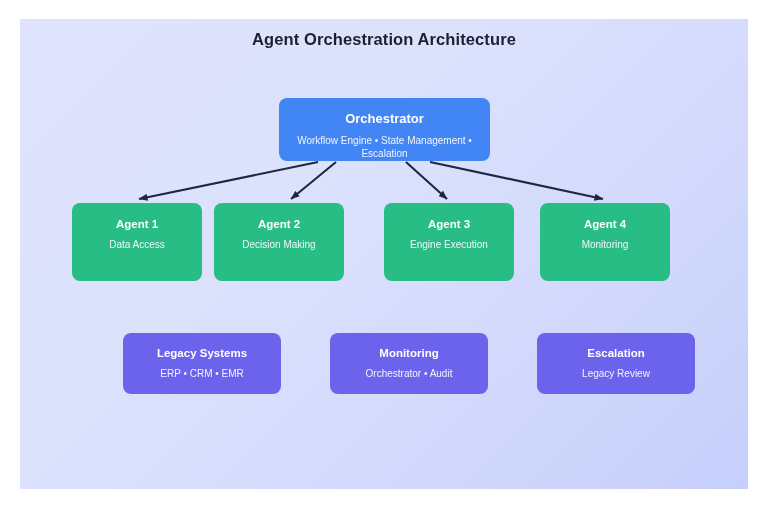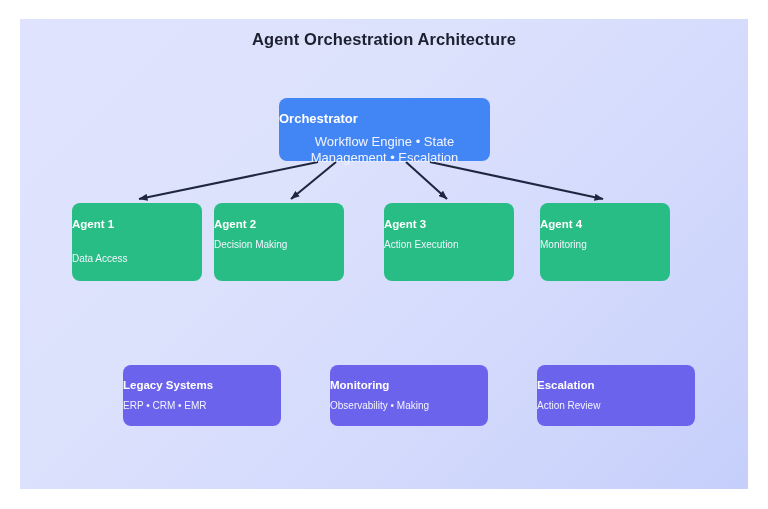--- a/index.html
+++ b/index.html
@@ -52,21 +52,21 @@
     height: 509px;
     pointer-events: none;
   }
 
   
   .node {
     position: absolute;
     border-radius: 8px;
     display: flex;
     flex-direction: column;
-    align-items: flex-start;
+    align-items: center;
     justify-content: center;
     box-sizing: border-box;
     color: #ffffff;
     text-align: center;
   }
   .node .node-title {
     font-size: 11.5px;
     font-weight: bold;
     line-height: 1.2;
     color: #ffffff;
@@ -83,45 +83,44 @@
   #orchestrator {
     left: 279px;
     top: 98px;
     width: 211px;
     height: 63px;
     background: #4285f4;
     justify-content: flex-start;
     padding-top: 13px;
   }
   #orchestrator .node-title { font-size: 13px; }
-  #orchestrator .node-sub { font-size: 13px; margin-top: 7px; }
+  #orchestrator .node-sub { font-size: 10px; margin-top: 7px; }
 
   
   .agent {
     top: 203px;
     height: 78px;
     background: #28bd84;
     justify-content: flex-start;
     padding-top: 15px;
   }
   .agent .node-sub { margin-top: 6px; }
 
-  #agent-1 { left: 72px;  width: 130px; gap: 14px; }
+  #agent-1 { left: 72px;  width: 130px; }
   #agent-2 { left: 214px; width: 130px; }
   #agent-3 { left: 384px; width: 130px; }
   #agent-4 { left: 540px; width: 130px; }
 
   
   .support {
     top: 333px;
     height: 61px;
     background: #6c63ec;
     justify-content: flex-start;
     padding-top: 14px;
-    margin-top: 32px;
   }
   .support .node-sub { margin-top: 6px; }
 
   #support-legacy    { left: 123px; width: 158px; }
   #support-monitoring{ left: 330px; width: 158px; }
   #support-escalation{ left: 537px; width: 158px; }
 </style>
 </head>
 <body>
 
@@ -153,36 +152,36 @@
     <div class="node-sub">Data Access</div>
   </div>
 
   <div class="node agent" id="agent-2">
     <div class="node-title">Agent 2</div>
     <div class="node-sub">Decision Making</div>
   </div>
 
   <div class="node agent" id="agent-3">
     <div class="node-title">Agent 3</div>
-    <div class="node-sub">Action Execution</div>
+    <div class="node-sub">Engine Execution</div>
   </div>
 
   <div class="node agent" id="agent-4">
     <div class="node-title">Agent 4</div>
     <div class="node-sub">Monitoring</div>
   </div>
 
   <div class="node support" id="support-legacy">
     <div class="node-title">Legacy Systems</div>
     <div class="node-sub">ERP • CRM • EMR</div>
   </div>
 
   <div class="node support" id="support-monitoring">
     <div class="node-title">Monitoring</div>
-    <div class="node-sub">Observability • Making</div>
+    <div class="node-sub">Orchestrator • Audit</div>
   </div>
 
   <div class="node support" id="support-escalation">
     <div class="node-title">Escalation</div>
-    <div class="node-sub">Action Review</div>
+    <div class="node-sub">Legacy Review</div>
   </div>
 
 </div>
 
 </body></html>

